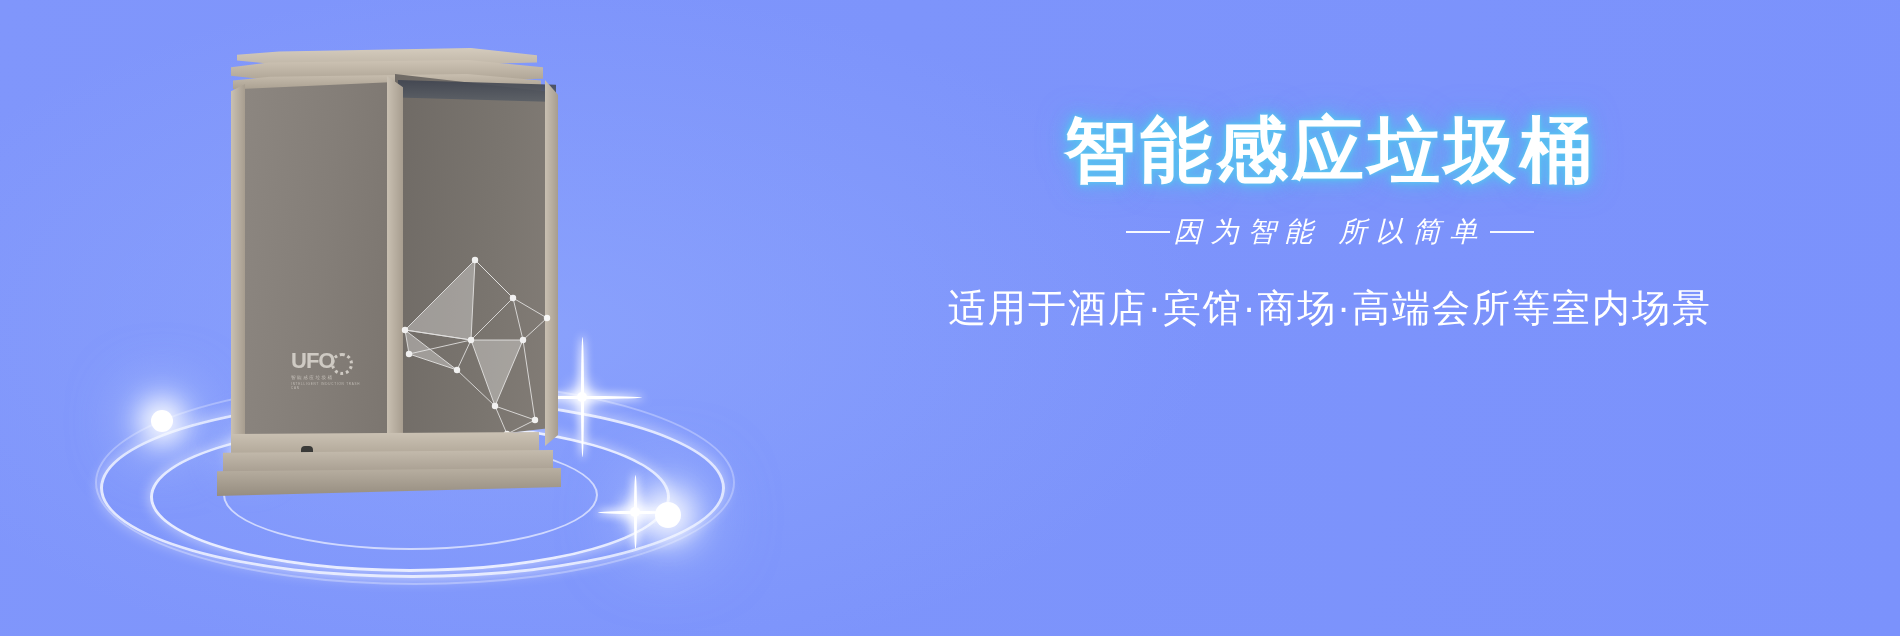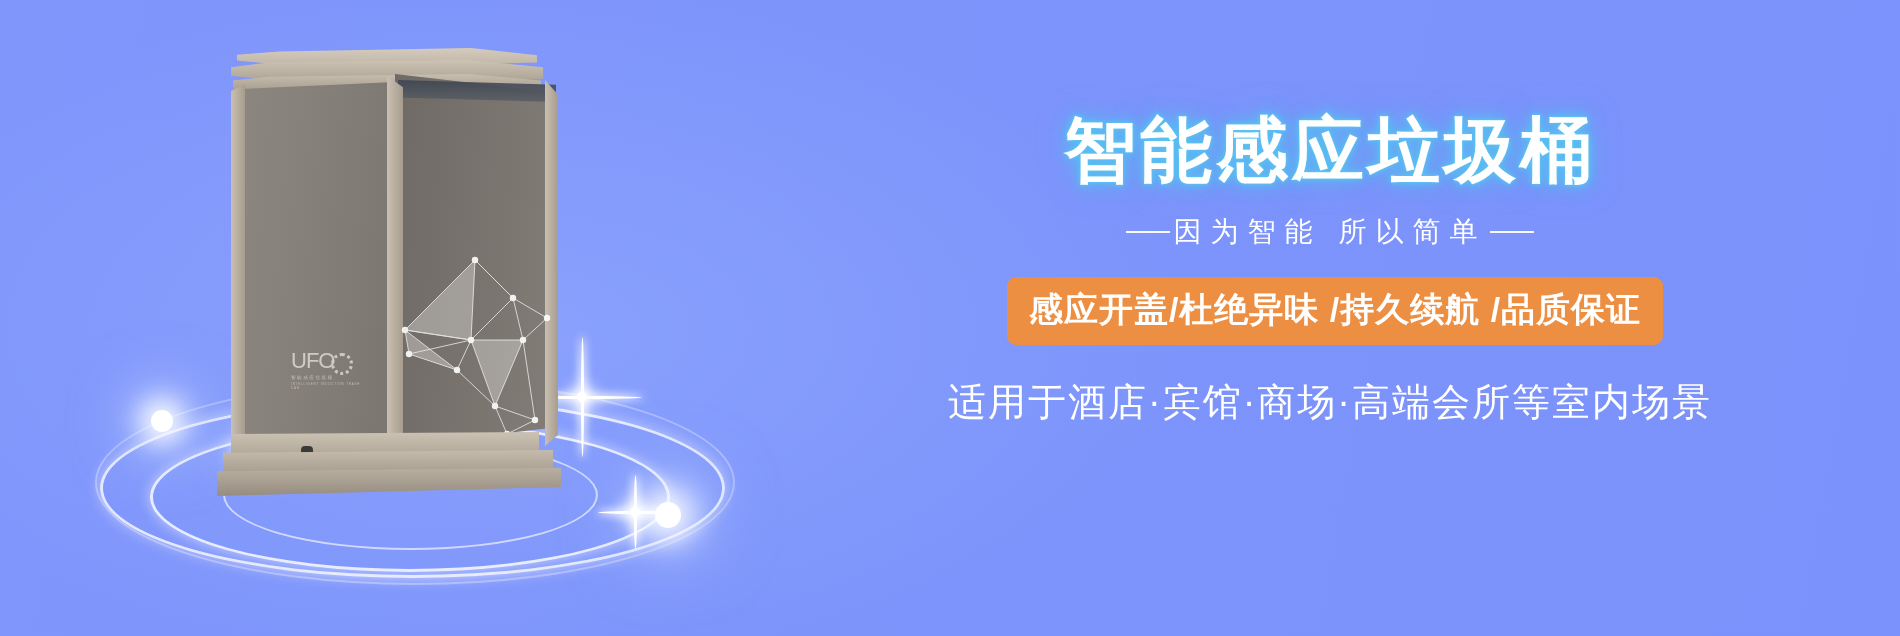--- a/index.html
+++ b/index.html
@@ -133,21 +133,21 @@
     position:absolute; left:70px; top:14px; width:12px; height:16px; border-radius:4px;
     background:#3a3a38;
   }
 
   
   .poly{ position:absolute; left:160px; top:180px; width:165px; height:230px; opacity:.9; }
 
   
   .logo{ position:absolute; left:56px; top:310px; width:78px; height:50px; opacity:.75; }
   .logo-txt{
-    font-family:"Liberation Sans",sans-serif; font-weight:400; font-size:22px;
+    font-family:"Liberation Sans",sans-serif; font-weight:700; font-size:22px;
     color:#e8e4dd; letter-spacing:-1px; line-height:1;
   }
   .logo-ring{
     position:absolute; left:40px; top:3px; width:22px; height:22px; border-radius:50%;
     border:3px dotted #e8e4dd;
   }
   .logo-sub{ font-size:4.5px; color:#ded9d2; letter-spacing:1.6px; margin-top:3px; }
   .logo-sub2{ font-size:3px; color:#d4cfc8; letter-spacing:.8px; margin-top:2px; }
 
   
@@ -159,20 +159,21 @@
     text-shadow:
       0 0 2px #5ec4f2, 0 0 5px #5ec4f2, 0 0 10px #56bdf0,
       0 0 18px rgba(86,189,240,.85), 0 0 30px rgba(86,189,240,.55);
     white-space:nowrap;
   }
 
   .subline{
     margin-top:22px; text-align:center;
     display:flex; align-items:center; justify-content:center; gap:4px;
     white-space:nowrap;
+    font-style:italic;
   }
   .subline .dash{ display:block; width:44px; height:2px; background:#ffffff; opacity:.95; }
   .subline .txt{
     font-size:28px; color:#ffffff; letter-spacing:9px; font-weight:400;
   }
 
   .pill{
     margin-top:26px; margin-left:10px;
     display:inline-block; background:#ed8f43; border-radius:9px;
     padding:10px 22px 12px 22px;
@@ -289,22 +290,17 @@
   <div class="copy">
 
     <div class="headline">智能感应垃圾桶</div>
 
     <div class="subline">
       <span class="dash"></span>
       <span class="txt">因为智能  所以简单</span>
       <span class="dash"></span>
     </div>
 
-    <div style="text-align:center;">
-      <div class="pill">
-        <span class="txt">感应开盖/杜绝异味 /持久续航 /品质保证</span>
-      </div>
-    </div>
 
     <div class="tagline">适用于酒店·宾馆·商场·高端会所等室内场景</div>
   </div>
 
 </div>
 
 </body></html>

